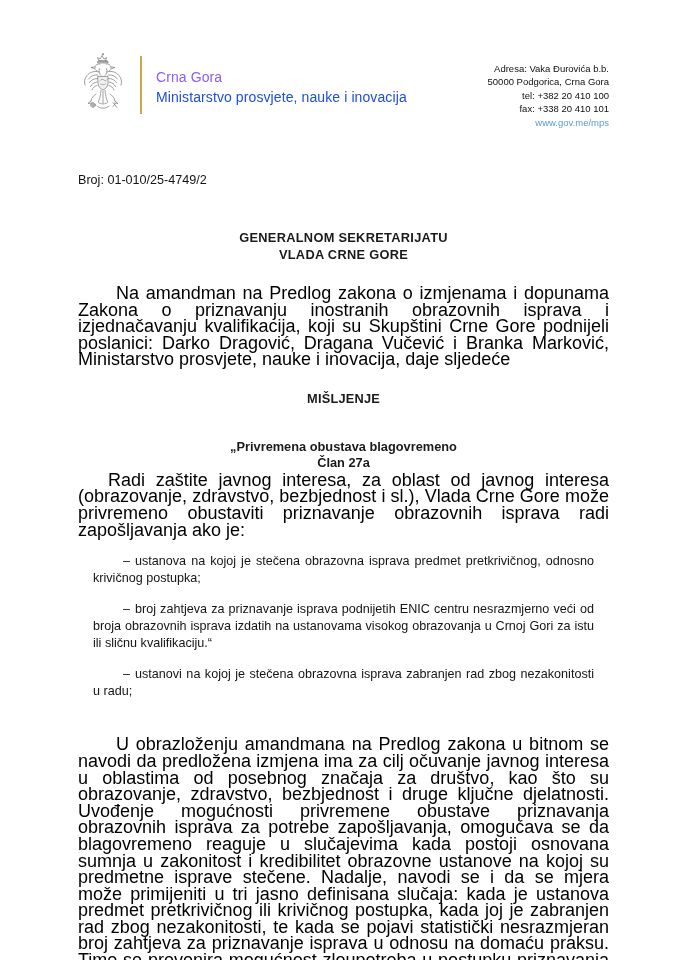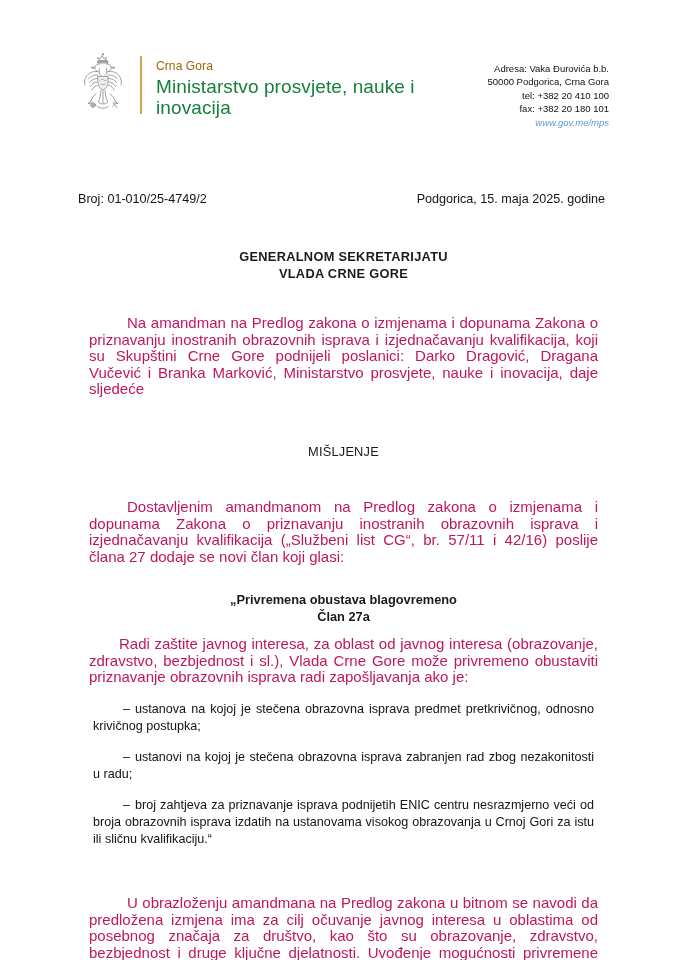--- a/index.html
+++ b/index.html
@@ -54,89 +54,88 @@
     flex: 0 0 auto;
   }
 
   .brand-text {
     display: flex;
     flex-direction: column;
     justify-content: center;
     padding-top: 4px;
   }
   .brand-line1 {
-    font-size: 12px;
+    font-size: 14px;
     line-height: 20px;
-    color: #a16207;
+    color: #8b5cf6;
     letter-spacing: 0.1px;
   }
   .brand-line2 {
-    font-size: 19px;
+    font-size: 14px;
     line-height: 21px;
-    color: #15803d;
+    color: #1d4ed8;
     letter-spacing: 0.1px;
   }
 
   .contact {
     text-align: right;
     font-size: 9.5px;
     line-height: 13.4px;
     color: #0f0f0f;
     padding-top: 10px;
     white-space: nowrap;
   }
   .contact .url {
     color: #5b9bd5;
-    font-style: italic;
   }
 
   
   .refline {
     display: flex;
     justify-content: space-between;
     align-items: baseline;
-    margin-top: 63px;
+    margin-top: 44px;
     font-size: 12.6px;
     color: #141414;
   }
   .refline .date {
     padding-right: 4px;
   }
 
   
   .addressee {
     text-align: center;
     font-weight: bold;
     font-size: 12.8px;
     line-height: 17px;
     margin-top: 42px;
     letter-spacing: 0.3px;
   }
 
   
   .para {
-    font-size: 15px;
+    font-size: 18px;
     line-height: 16.6px;
     text-align: justify;
     text-justify: inter-word;
-    color: #be185d;
-    margin: 11px;
+    color: #000000;
+    margin: 0;
   }
   .para.indent { text-indent: 38px; }
   .para.indent-sm { text-indent: 30px; }
 
   .gap-lg { height: 22px; }
   .gap-md { height: 16px; }
 
   .centered-heading {
     text-align: center;
-    font-weight: normal;
+    font-weight: bold;
     font-size: 12.8px;
     line-height: 17px;
-    margin: 12px;
+    margin: 0;
     letter-spacing: 0.2px;
   }
 
   .article-title {
     text-align: center;
     font-weight: bold;
     font-size: 12.8px;
     line-height: 16.4px;
     margin: 0;
   }
@@ -200,57 +199,55 @@
       <div class="brand-text">
         <div class="brand-line1">Crna Gora</div>
         <div class="brand-line2">Ministarstvo prosvjete, nauke i inovacija</div>
       </div>
     </div>
 
     <div class="contact">
       <div>Adresa: Vaka Đurovića b.b.</div>
       <div>50000 Podgorica, Crna Gora</div>
       <div>tel: +382 20 410 100</div>
-      <div>fax: +382 20 180 101</div>
+      <div>fax: +338 20 410 101</div>
       <div class="url">www.gov.me/mps</div>
     </div>
   </div>
 
   <div class="refline">
     <div>Broj: 01-010/25-4749/2</div>
-    <div class="date">Podgorica, 15. maja 2025. godine</div>
   </div>
 
   <div class="addressee">
     <div>GENERALNOM SEKRETARIJATU</div>
     <div>VLADA CRNE GORE</div>
   </div>
 
   <div class="gap-lg"></div>
 
   <p class="para indent">Na amandman na Predlog zakona o izmjenama i dopunama Zakona o priznavanju inostranih obrazovnih isprava i izjednačavanju kvalifikacija, koji su Skupštini Crne Gore podnijeli poslanici: Darko Dragović, Dragana Vučević i Branka Marković, Ministarstvo prosvjete, nauke i inovacija, daje sljedeće</p>
 
   <div class="gap-lg"></div>
 
   <p class="centered-heading">MIŠLJENJE</p>
 
   <div class="gap-md"></div>
 
-  <p class="para indent">Dostavljenim amandmanom na Predlog zakona o izmjenama i dopunama Zakona o priznavanju inostranih obrazovnih isprava i izjednačavanju kvalifikacija („Službeni list CG“, br. 57/11 i 42/16) poslije člana 27 dodaje se novi član koji glasi:</p>
 
   <div class="gap-md"></div>
 
   <p class="article-title">„Privremena obustava blagovremeno</p>
   <p class="article-title">Član 27a</p>
 
   <p class="para indent-sm">Radi zaštite javnog interesa, za oblast od javnog interesa (obrazovanje, zdravstvo, bezbjednost i sl.), Vlada Crne Gore može privremeno obustaviti priznavanje obrazovnih isprava radi zapošljavanja ako je:</p>
 
   <p class="dash-item"><span class="dash">–</span><span>ustanova na kojoj je stečena obrazovna isprava predmet pretkrivičnog, odnosno krivičnog postupka;</span></p>
 
+  <p class="dash-item"><span class="dash">–</span><span>broj zahtjeva za priznavanje isprava podnijetih ENIC centru nesrazmjerno veći od broja obrazovnih isprava izdatih na ustanovama visokog obrazovanja u Crnoj Gori za istu ili sličnu kvalifikaciju.“</span></p>
+
   <p class="dash-item"><span class="dash">–</span><span>ustanovi na kojoj je stečena obrazovna isprava zabranjen rad zbog nezakonitosti u radu;</span></p>
 
-  <p class="dash-item"><span class="dash">–</span><span>broj zahtjeva za priznavanje isprava podnijetih ENIC centru nesrazmjerno veći od broja obrazovnih isprava izdatih na ustanovama visokog obrazovanja u Crnoj Gori za istu ili sličnu kvalifikaciju.“</span></p>
-
   <div class="gap-lg"></div>
 
   <p class="para indent">U obrazloženju amandmana na Predlog zakona u bitnom se navodi da predložena izmjena ima za cilj očuvanje javnog interesa u oblastima od posebnog značaja za društvo, kao što su obrazovanje, zdravstvo, bezbjednost i druge ključne djelatnosti. Uvođenje mogućnosti privremene obustave priznavanja obrazovnih isprava za potrebe zapošljavanja, omogućava se da blagovremeno reaguje u slučajevima kada postoji osnovana sumnja u zakonitost i kredibilitet obrazovne ustanove na kojoj su predmetne isprave stečene. Nadalje, navodi se i da se mjera može primijeniti u tri jasno definisana slučaja: kada je ustanova predmet pretkrivičnog ili krivičnog postupka, kada joj je zabranjen rad zbog nezakonitosti, te kada se pojavi statistički nesrazmjeran broj zahtjeva za priznavanje isprava u odnosu na domaću praksu. Time se prevenira mogućnost zloupotreba u postupku priznavanja kvalifikacija, štite se građani i osigurava se kvalitet i integritet sistema visokog obrazovanja. Takođe, podnosioci Predloga zakona navode da će se ova odredba primjenjivati isključivo u slučajevima kada postoji jasna potreba za hitnim djelovanjem, uz puno poštovanje principa zakonitosti, pravičnosti i proporcionalnosti. Na taj način se jača povjerenje u</p>
 
 </div>
 
 </body></html>

